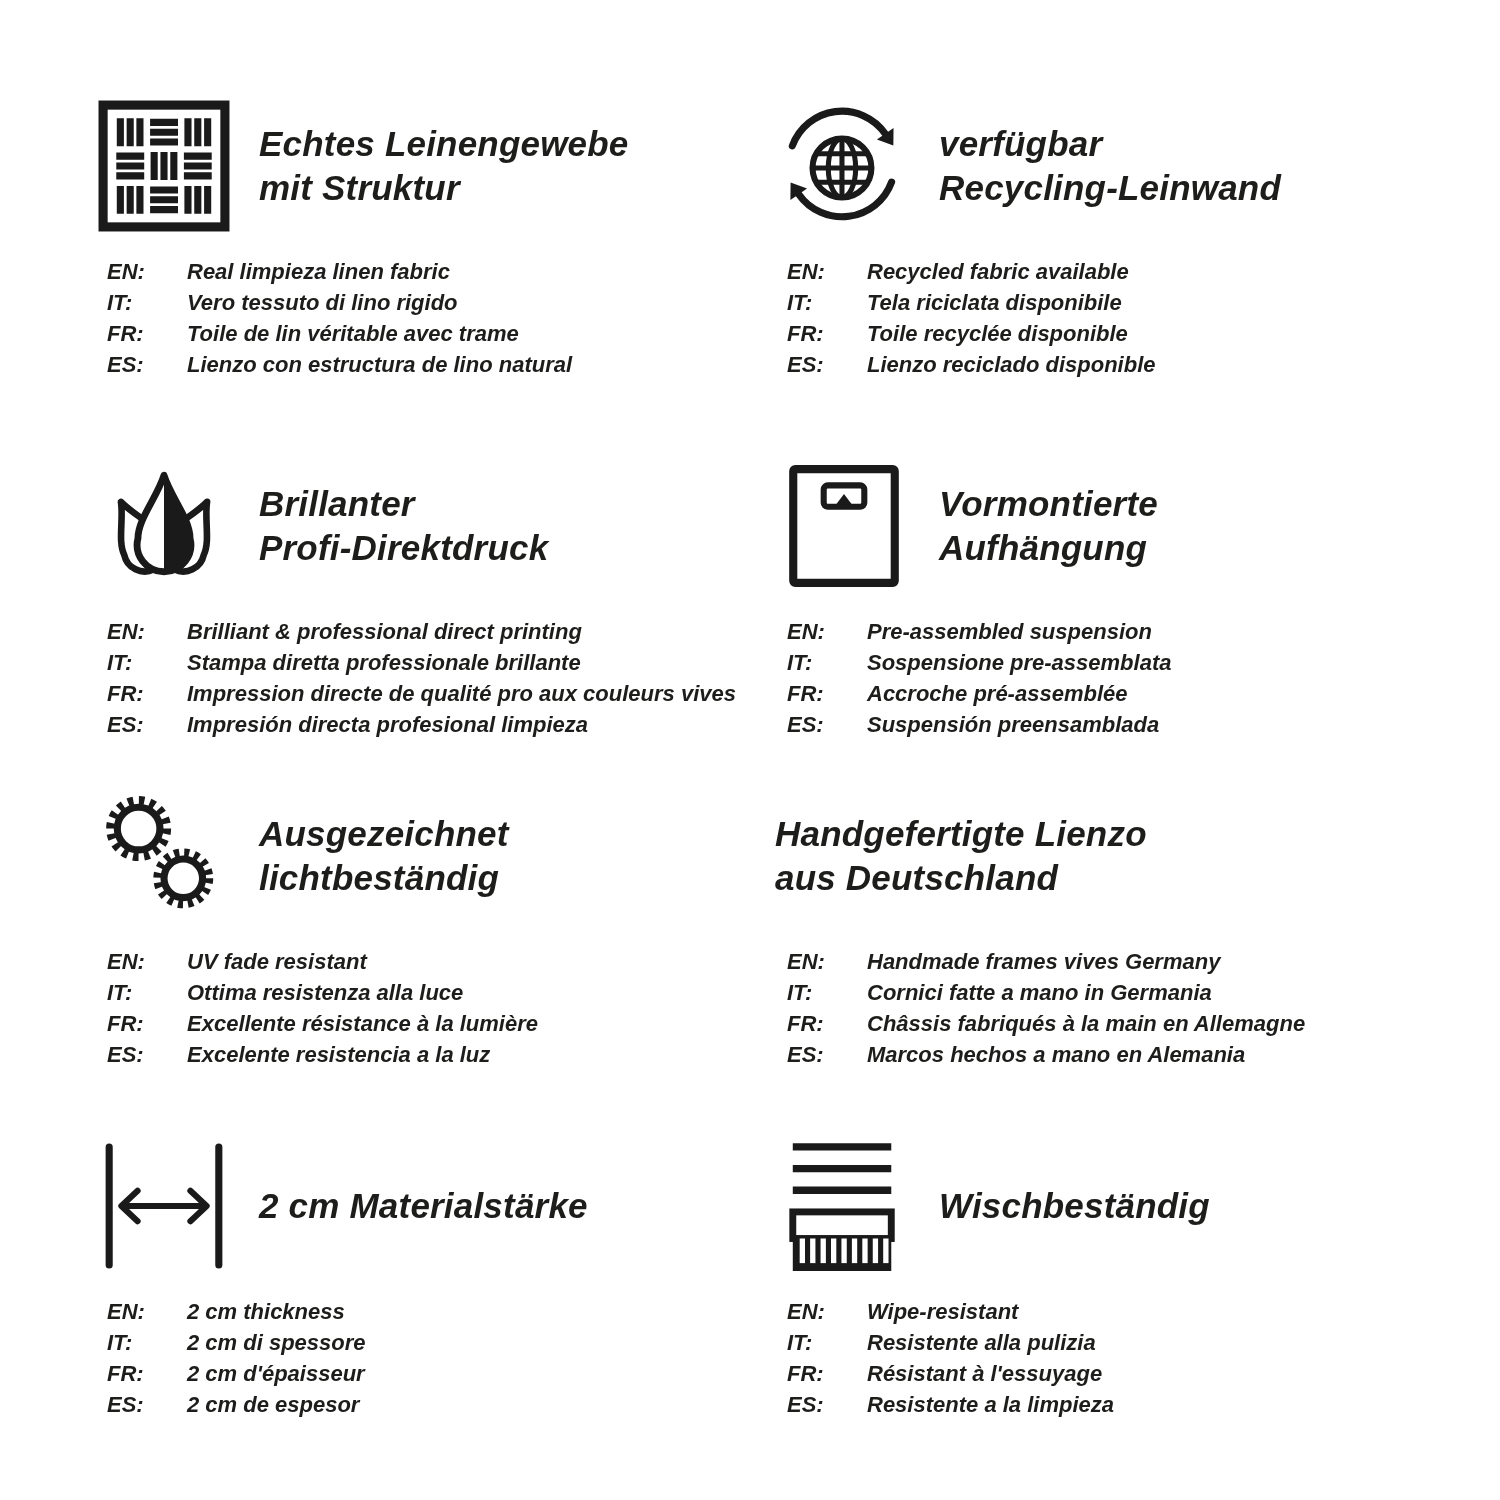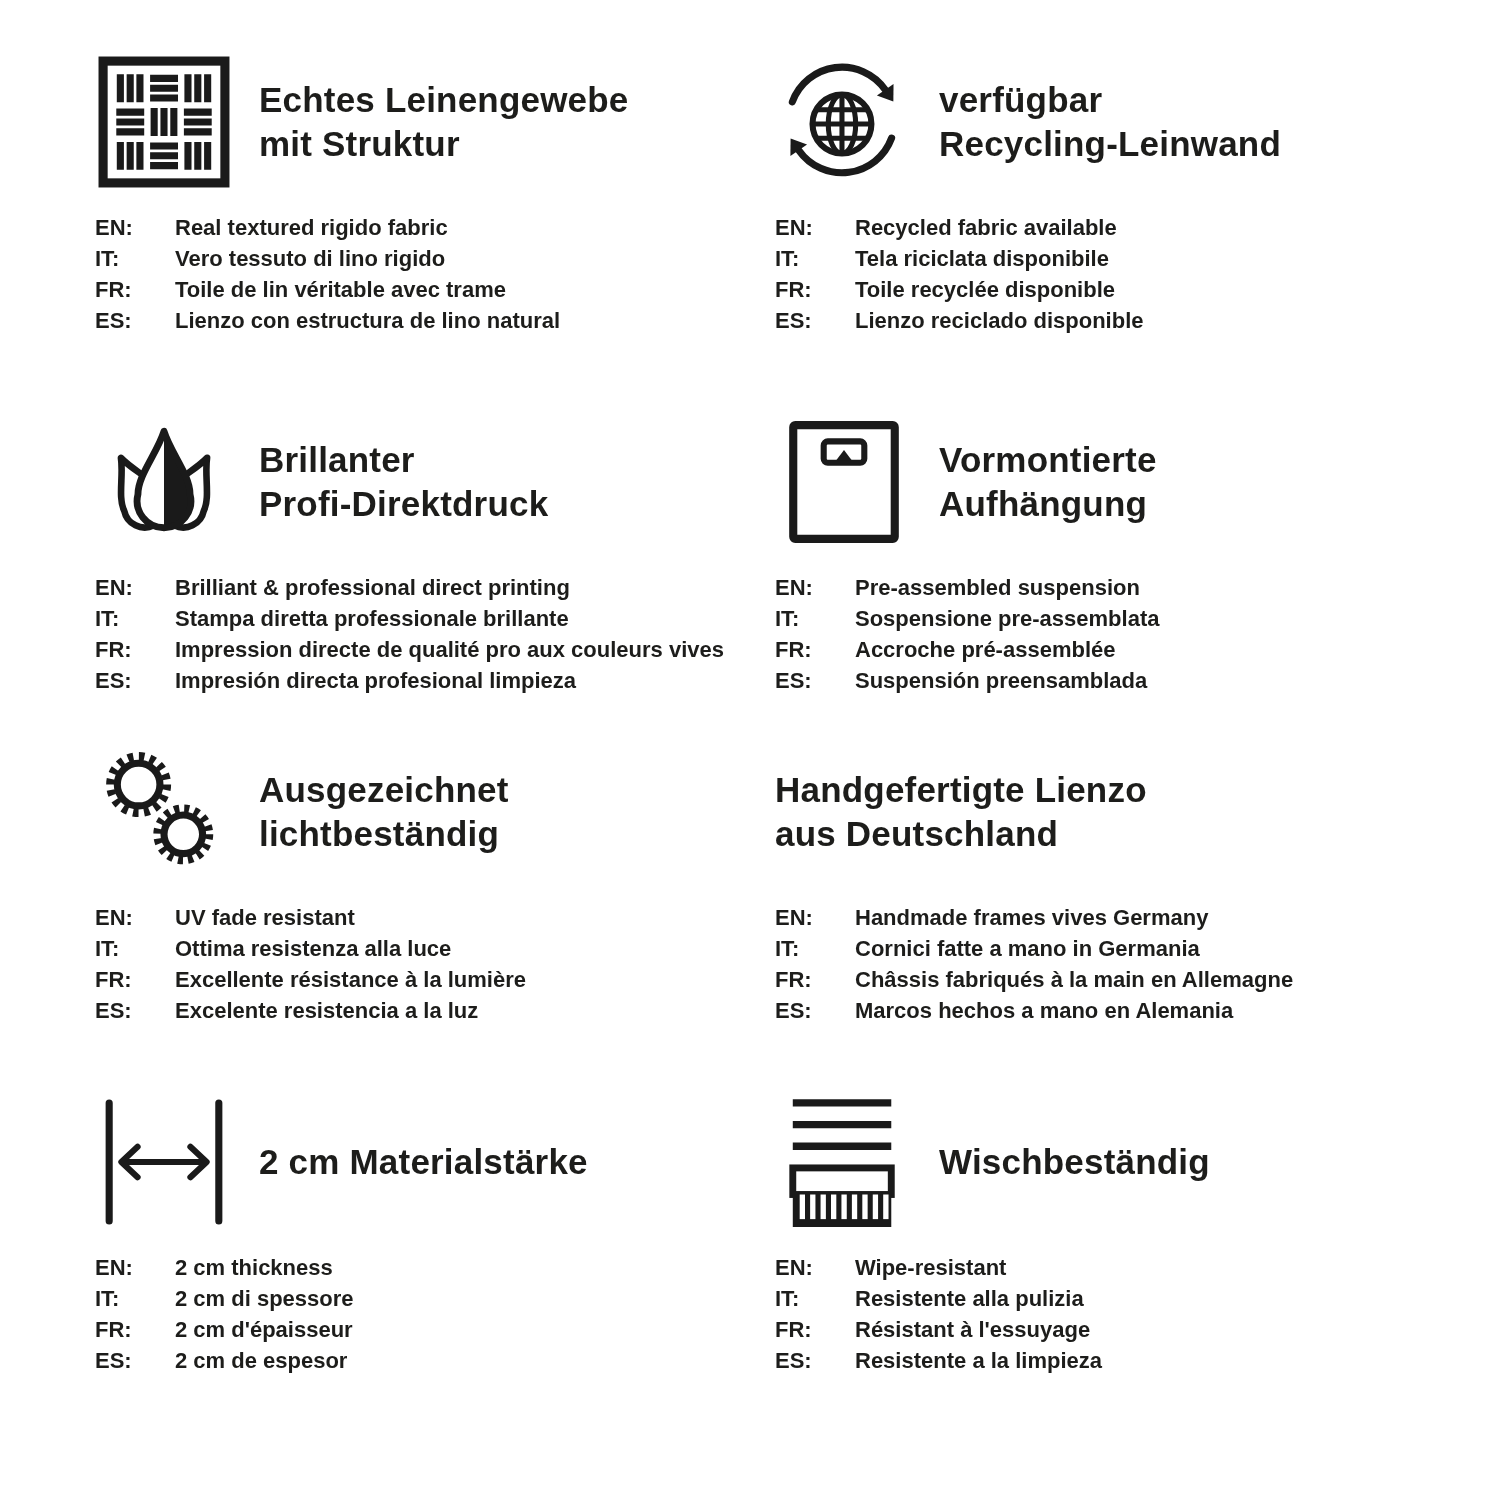--- a/index.html
+++ b/index.html
@@ -1,34 +1,34 @@
 <!DOCTYPE html>
 <html><head>
 <meta charset="utf-8">
 <style>
   html,body{margin:0;padding:0;}
   body{
     width:1500px;height:1500px;background:#ffffff;
     font-family:"Liberation Sans", sans-serif;color:#1d1d1b;
     overflow:hidden;
   }
-  .page{box-sizing:border-box;width:1500px;height:1500px;padding:52px 60px 40px 95px;}
+  .page{box-sizing:border-box;width:1500px;height:1500px;padding:96px 60px 40px 95px;font-style:italic;}
   .grid{
     display:grid;
     grid-template-columns:665px 665px;
     column-gap:15px;
     grid-template-rows:360px 330px 350px auto;
   }
   .feature{overflow:visible;}
   .feature-header{display:flex;align-items:center;gap:26px;height:140px;}
   .icon-box{width:138px;height:140px;flex:0 0 auto;display:flex;align-items:center;justify-content:center;}
   .icon-box svg{display:block;}
   .feature-title{margin:0;font-size:35px;font-weight:bold;line-height:1.26;letter-spacing:.2px;white-space:nowrap;}
   .feature-title span{display:block;}
-  .langs{margin:20px 0 0 0;}
+  .langs{margin:20px 0 0 12px;}
   .lang-row{display:flex;font-size:22px;font-weight:bold;line-height:31px;white-space:nowrap;}
   .lang-row dt{width:80px;flex:0 0 auto;}
   .lang-row dd{margin:0;}
   .stroke{stroke:#1a1a1a;fill:none;}
 </style>
 </head>
 <body>
 
 <div class="page">
   <div class="grid">
@@ -43,21 +43,21 @@
           </svg>
         </div>
         <h2 class="feature-title">
           <span>Echtes Leinengewebe</span>
           <span>mit Struktur</span>
         </h2>
       </div>
       <dl class="langs">
         <div class="lang-row">
             <dt>EN:</dt>
-            <dd>Real textured rigido fabric</dd>
+            <dd>Real limpieza linen fabric</dd>
           </div>
         <div class="lang-row">
             <dt>IT:</dt>
             <dd>Vero tessuto di lino rigido</dd>
           </div>
         <div class="lang-row">
             <dt>FR:</dt>
             <dd>Toile de lin véritable avec trame</dd>
           </div>
         <div class="lang-row">

